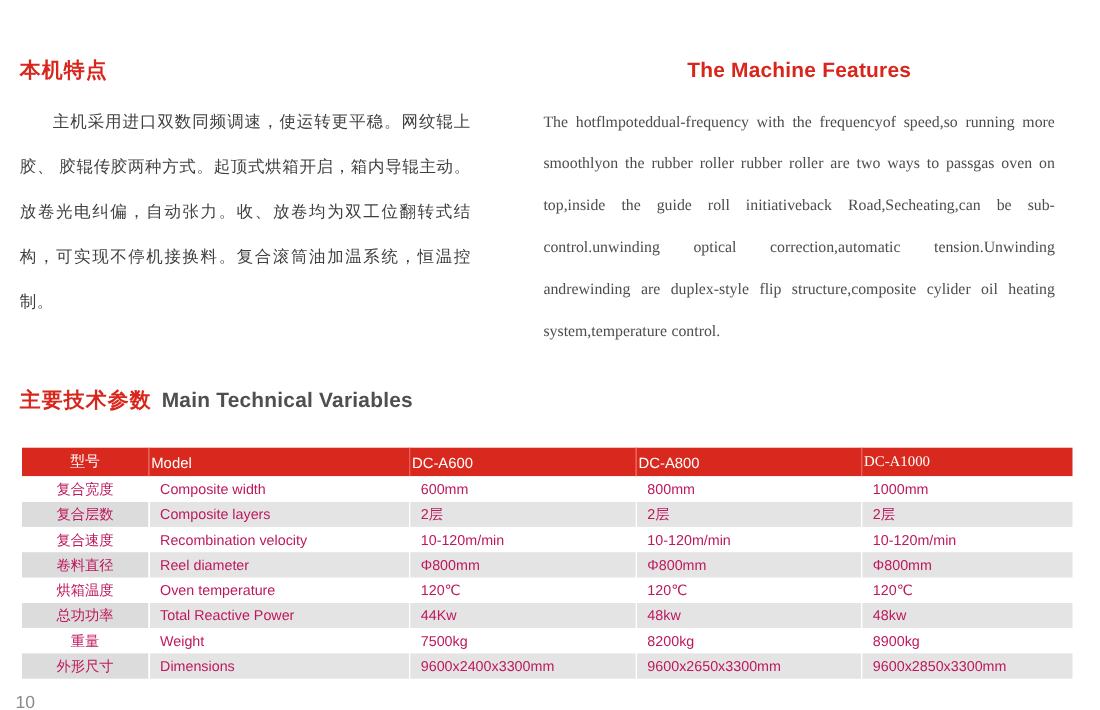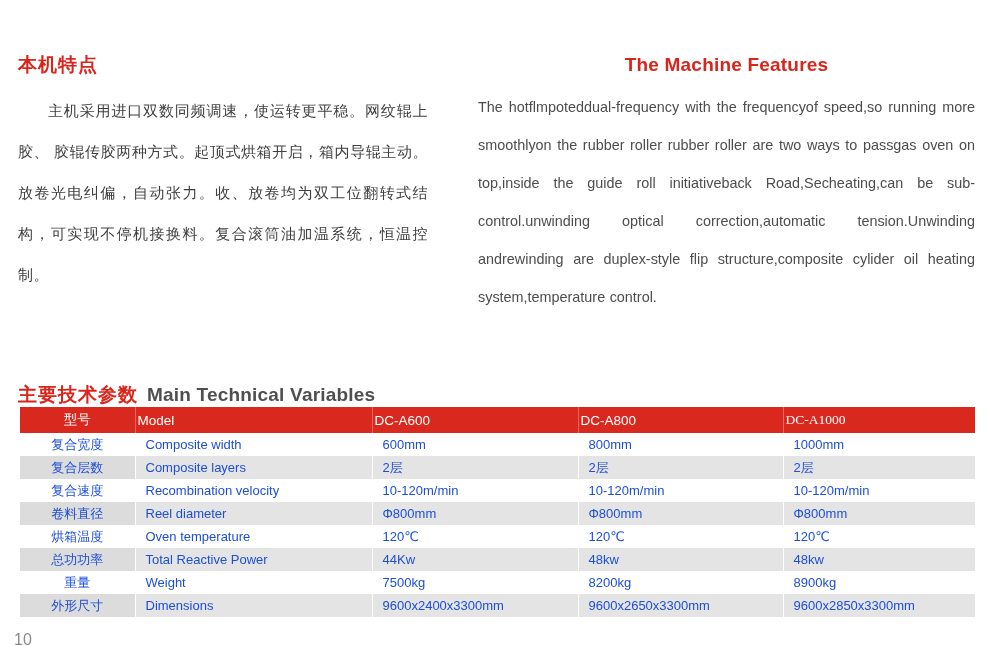--- a/index.html
+++ b/index.html
@@ -69,29 +69,30 @@
     margin: 0;
     letter-spacing: 0.5px;
   }
 
   .body-en {
     font-size: 14.4px;
     line-height: 38px;
     color: #4d4d4d;
     text-align: justify;
     text-align-last: left;
-    margin: 0;
+    margin: 16px;
     word-spacing: 0.5px;
+    font-family: Liberation Serif, serif;
   }
 
   
   .section-title {
     position: absolute;
     left: 18px;
-    top: 384px;
+    top: 354px;
     white-space: nowrap;
     line-height: 1.2;
   }
   .section-title .st-cn {
     font-size: 19px;
     font-weight: bold;
     color: #d9261c;
     letter-spacing: 1px;
   }
   .section-title .st-en {
@@ -133,21 +134,21 @@
     text-align: center;
     padding: 0;
     margin-left: 32px;
   }
 
   .spec-table tbody td {
     height: 23px;
     padding: 0 0 0 10px;
     border-right: 1px solid #ffffff;
     box-sizing: border-box;
-    color: #1d4ed8;
+    color: #be185d;
     font-size: 13px;
     white-space: nowrap;
     overflow: hidden;
   }
   .spec-table tbody td:last-child { border-right: none; }
   .spec-table tbody td.cn-cell {
     text-align: center;
     padding: 0;
     font-size: 13px;
   }

